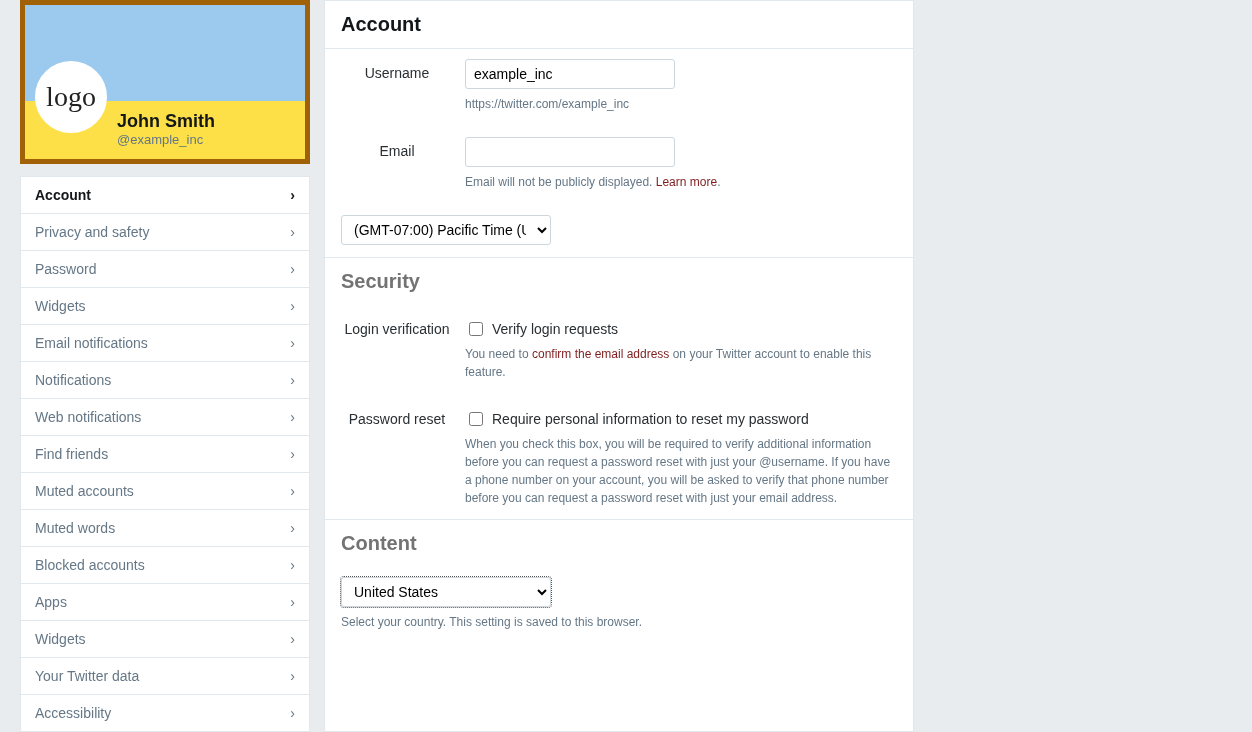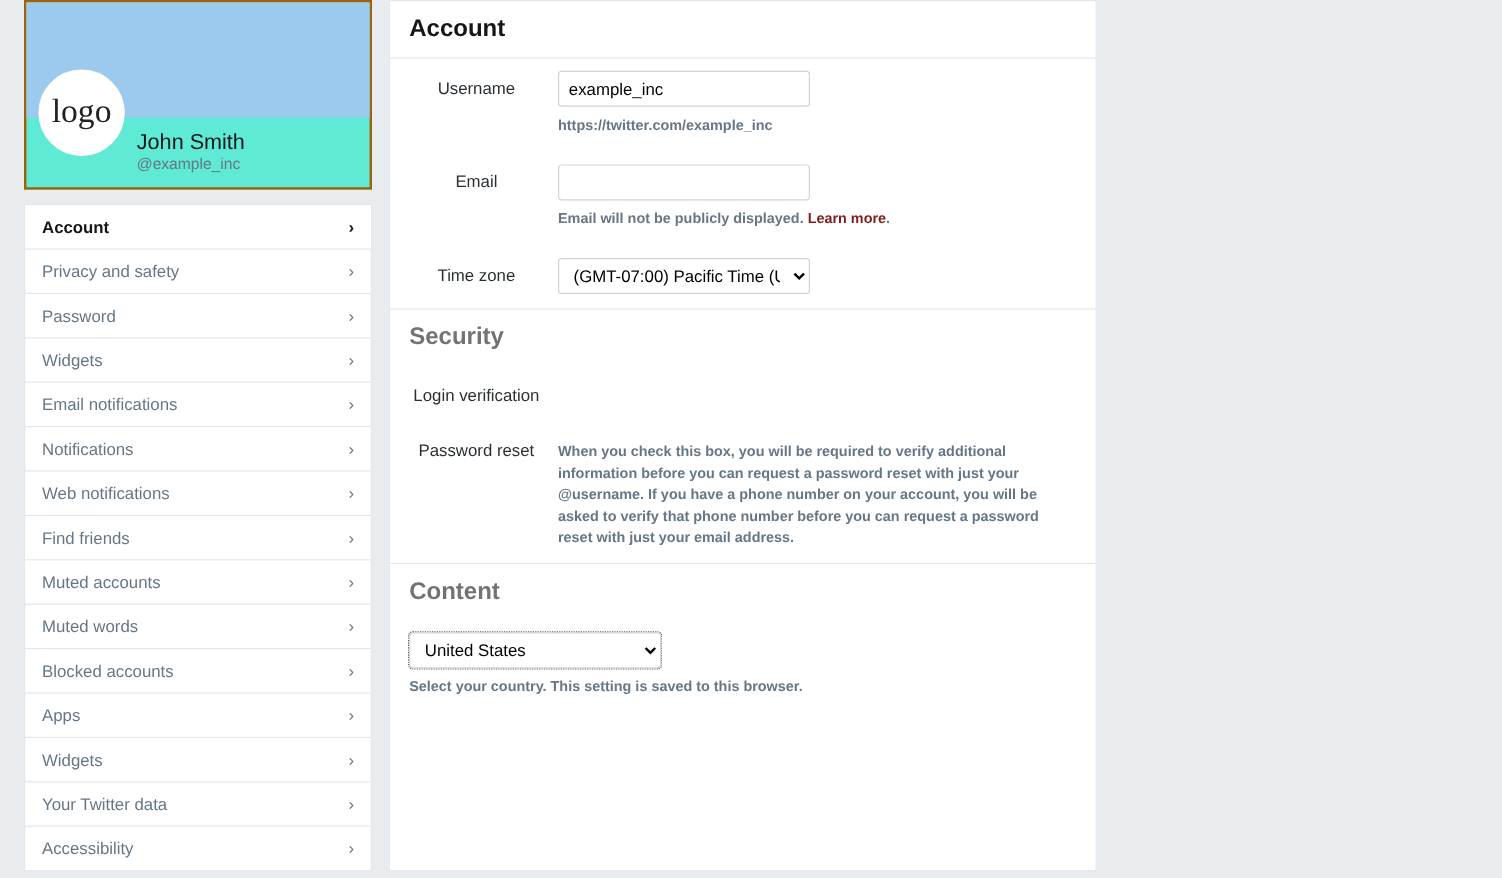--- a/index.html
+++ b/index.html
@@ -15,22 +15,22 @@
     gap: 14px;
     padding: 0 0 0 0;
   }
   
   .sidebar {
     width: 290px;
     flex-shrink: 0;
     margin-left: 20px;
   }
   .profile-card {
-    background: #5eead4;
-    border: 2px solid #a16207;
+    background: #fde047;
+    border: 5px solid #a16207;
     margin-bottom: 12px;
   }
   .profile-banner {
     background: #9ccaee;
     height: 96px;
     position: relative;
   }
   .avatar-wrap {
     position: absolute;
     left: 10px;
@@ -41,21 +41,21 @@
     background: #fff;
     border: 3px solid #fff;
     display: flex; align-items: center; justify-content: center;
     overflow: hidden;
   }
   .avatar-wrap span { font-family: "Brush Script MT", cursive; font-size: 28px; color:#222;}
   .profile-info {
     padding: 10px 12px 12px 92px;
     min-height: 58px;
   }
-  .profile-name { font-size: 18px; font-weight: normal; color:#14171a;}
+  .profile-name { font-size: 18px; font-weight: bold; color:#14171a;}
   .profile-handle { color:#657786; font-size: 13px; }
 
   .nav {
     background: #fff;
     border: 1px solid #e1e8ed;
   }
   .nav-item {
     display: flex;
     justify-content: space-between;
     align-items: center;
@@ -112,21 +112,20 @@
     font-family: inherit;
     background: #fff;
   }
   .sel { width: 210px; }
   .sel.wide { width: 210px; }
   .help {
     font-size: 12px;
     color: #657786;
     margin-top: 6px;
     line-height: 1.5;
-    font-weight: bold;
   }
   .help a { color: #7f1d1d; text-decoration: none; }
   .cb-row { display:flex; align-items:center; gap:6px; padding-top:4px;}
   .cb-row input[type=checkbox]{ width:14px; height:14px;}
   .cb-label { font-size: 14px; color: #292f33;}
   .spacer { height: 12px; }
 </style>
 </head>
 <body>
 
@@ -226,38 +225,50 @@
       <div class="form-body">
         <input class="txt-input" type="text" value="" style="">
         <div class="help">
           <span>Email will not be publicly displayed. </span><a href="#">Learn more</a><span>.</span>
         </div>
       </div>
     </div>
 
 
     <div class="form-row extra-gap">
-      <div class="form-label">Time zone</div>
       <div class="form-body">
         <select class="sel wide">
           <option>(GMT-07:00) Pacific Time (US &amp; Canada)</option>
         </select>
       </div>
     </div>
 
     <div class="spacer"></div>
     <h2 class="section-title sub">Security</h2>
 
     <div class="form-row">
       <div class="form-label">Login verification</div>
+      <div class="form-body">
+        <div class="cb-row">
+          <input type="checkbox" style="">
+          <span class="cb-label">Verify login requests</span>
+        </div>
+        <div class="help">
+          <span>You need to </span><a href="#">confirm the email address</a><span> on your Twitter account to enable this feature.</span>
+        </div>
+      </div>
     </div>
 
     <div class="form-row extra-gap">
       <div class="form-label">Password reset</div>
       <div class="form-body">
+        <div class="cb-row">
+          <input type="checkbox" style="">
+          <span class="cb-label">Require personal information to reset my password</span>
+        </div>
         <div class="help">When you check this box, you will be required to verify additional information before you can request a password reset with just your @username. If you have a phone number on your account, you will be asked to verify that phone number before you can request a password reset with just your email address.</div>
       </div>
     </div>
 
     <div class="spacer"></div>
     <h2 class="section-title sub">Content</h2>
 
     <div class="form-row">
       <div class="form-body">
         <select class="sel" style="outline:1px dotted #555;">

